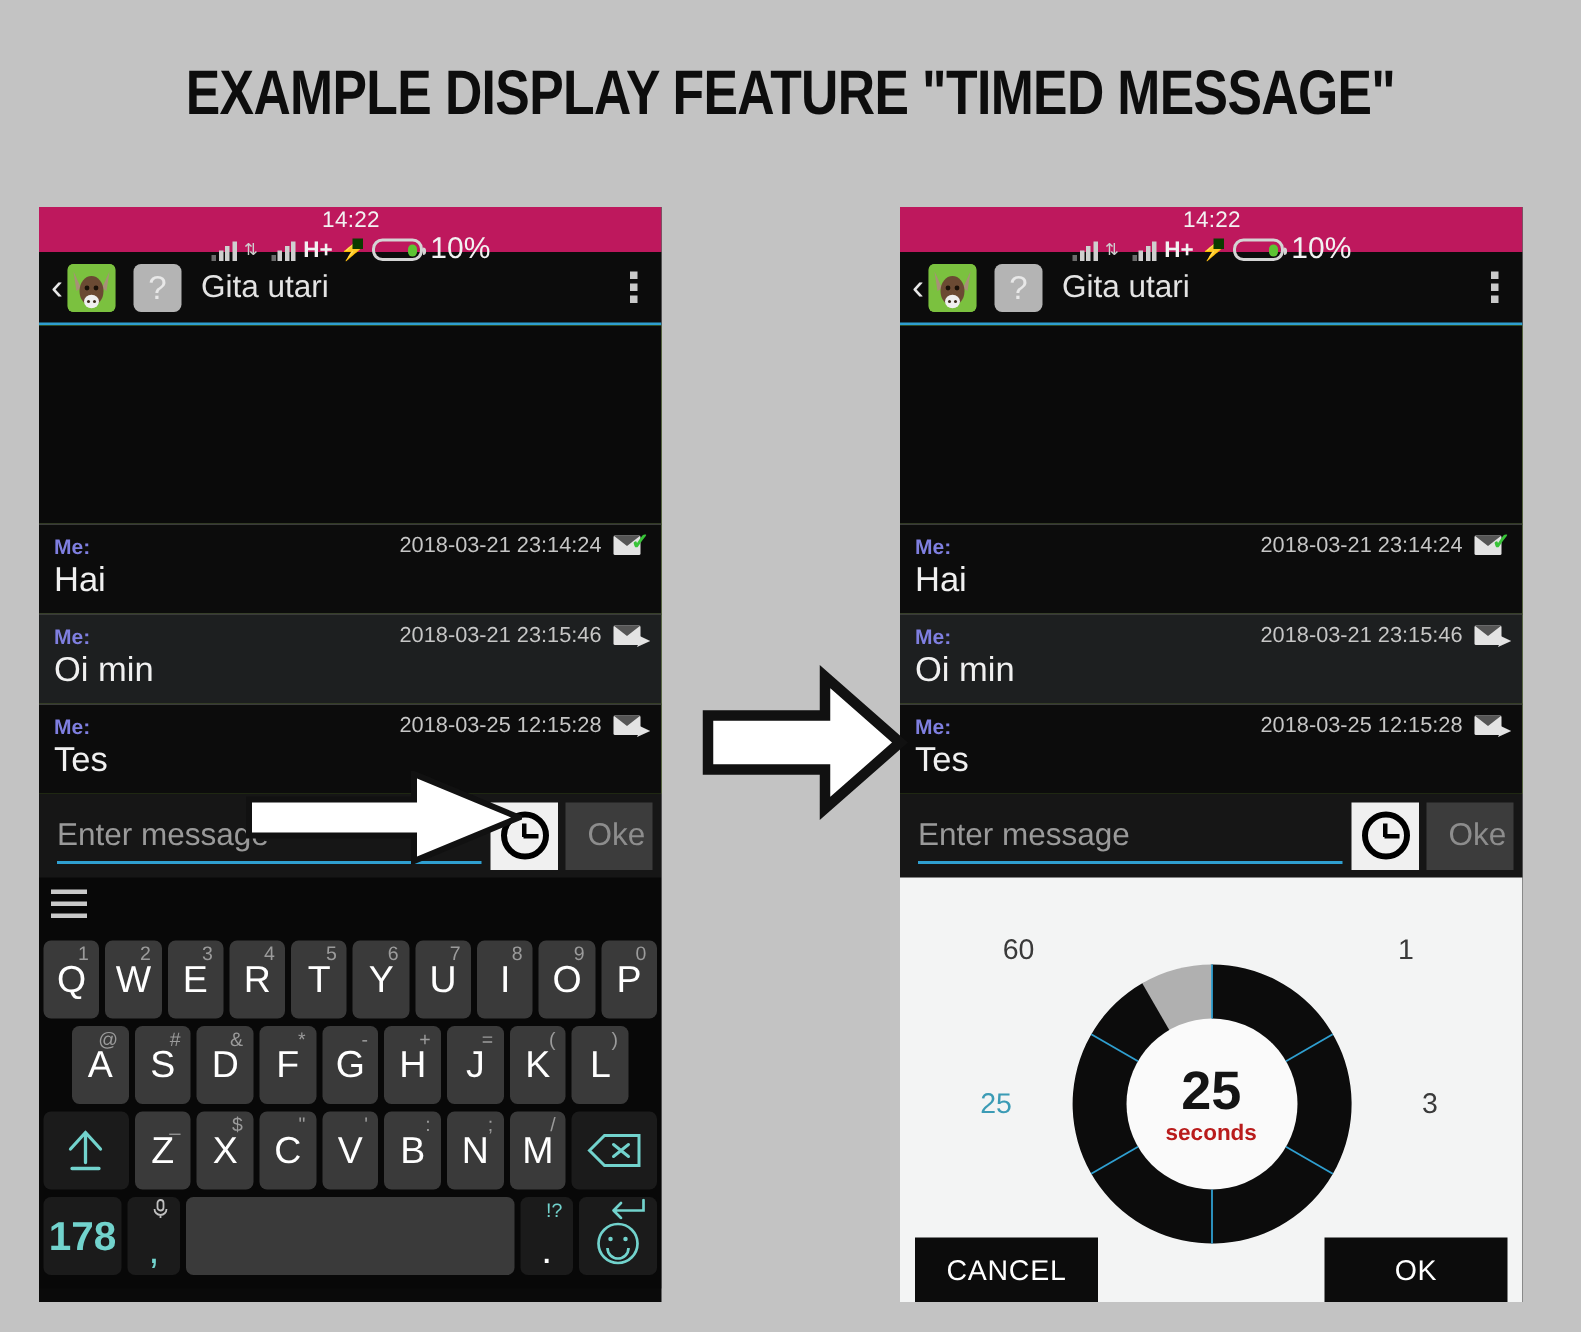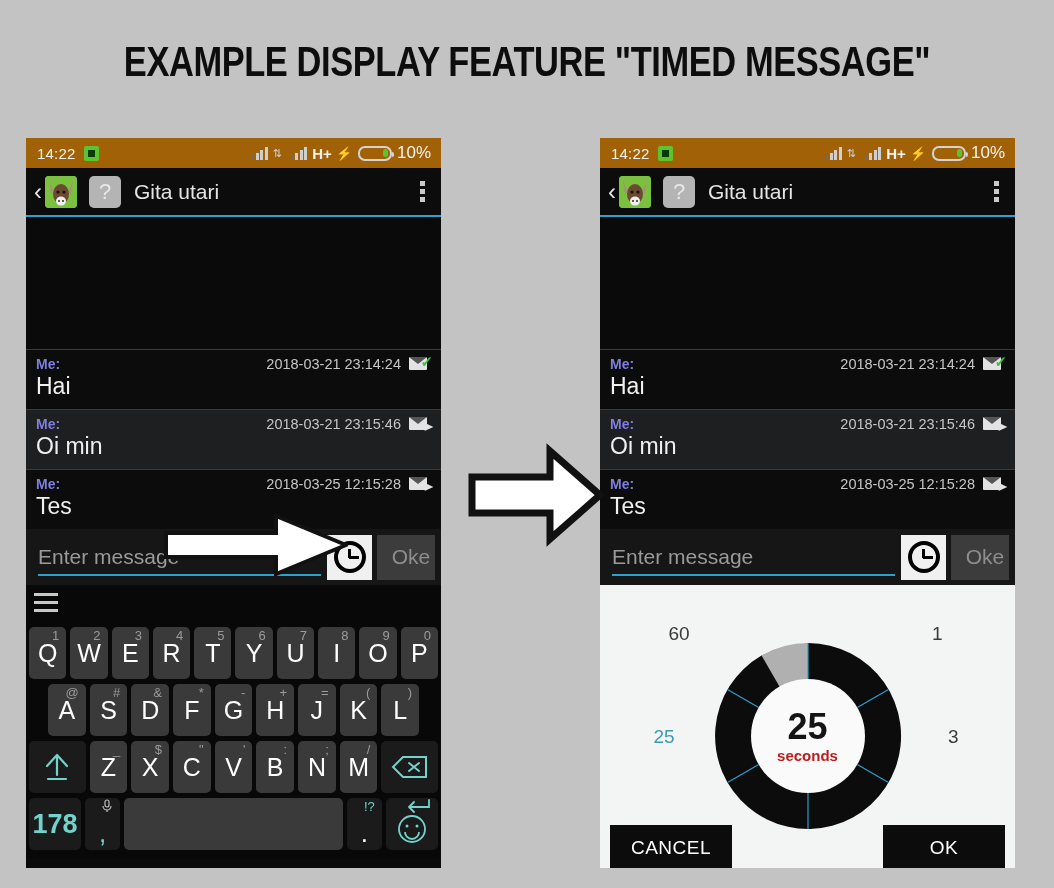--- a/index.html
+++ b/index.html
@@ -29,25 +29,26 @@
   .phone {
     position: absolute;
     background: #0a0a0a;
     overflow: hidden;
   }
   #phone-left  { left: 26px;  top: 138px; width: 415px; height: 730px; }
   #phone-right { left: 600px; top: 138px; width: 415px; height: 730px; }
 
   
   .statusbar {
-    height: 30px; background: #a16207;
+    height: 30px; background: #be185d;
     display: flex; align-items: center;
     padding: 0 10px 0 11px;
     color: #f2f2f2;
     font-size: 14.5px;
+    flex-direction: column;
   }
   .sb-time { font-size: 15px; letter-spacing: .2px; }
   .sb-greenicon {
     width: 15px; height: 15px; margin-left: 8px;
     background: #5cc432; border-radius: 2px;
     position: relative;
   }
   .sb-greenicon::after {
     content: ""; position: absolute; left: 4px; top: 4px;
     width: 7px; height: 7px; background: #0b3b00;
@@ -64,21 +65,21 @@
   .sb-hplus { font-size: 15px; font-weight: 700; }
   .sb-bolt { font-size: 13px; }
   .battery {
     width: 34px; height: 15px; border: 2px solid #d4d4d4; border-radius: 7px;
     position: relative; display: flex; align-items: center; padding: 1.5px;
   }
   .battery::after {
     content:""; position:absolute; right:-4px; top:4px; width:2px;height:5px;background:#d4d4d4;border-radius:0 2px 2px 0;
   }
   .battery .fill { height: 100%; width: 22%; background: #5cc432; border-radius: 4px; margin-left:auto; }
-  .sb-pct { font-size: 17px; }
+  .sb-pct { font-size: 20px; }
 
   
   .appbar {
     height: 49px; background: #0c0c0c;
     display: flex; align-items: center; padding: 0 12px 0 8px;
     border-bottom: 2px solid #2f9fd0;
   }
   .back-chevron { color: #e8e8e8; font-size: 24px; line-height: 1; margin-right: 3px; font-weight: 300;}
   .avatar-animal {
     width: 32px; height: 32px; border-radius: 4px;

